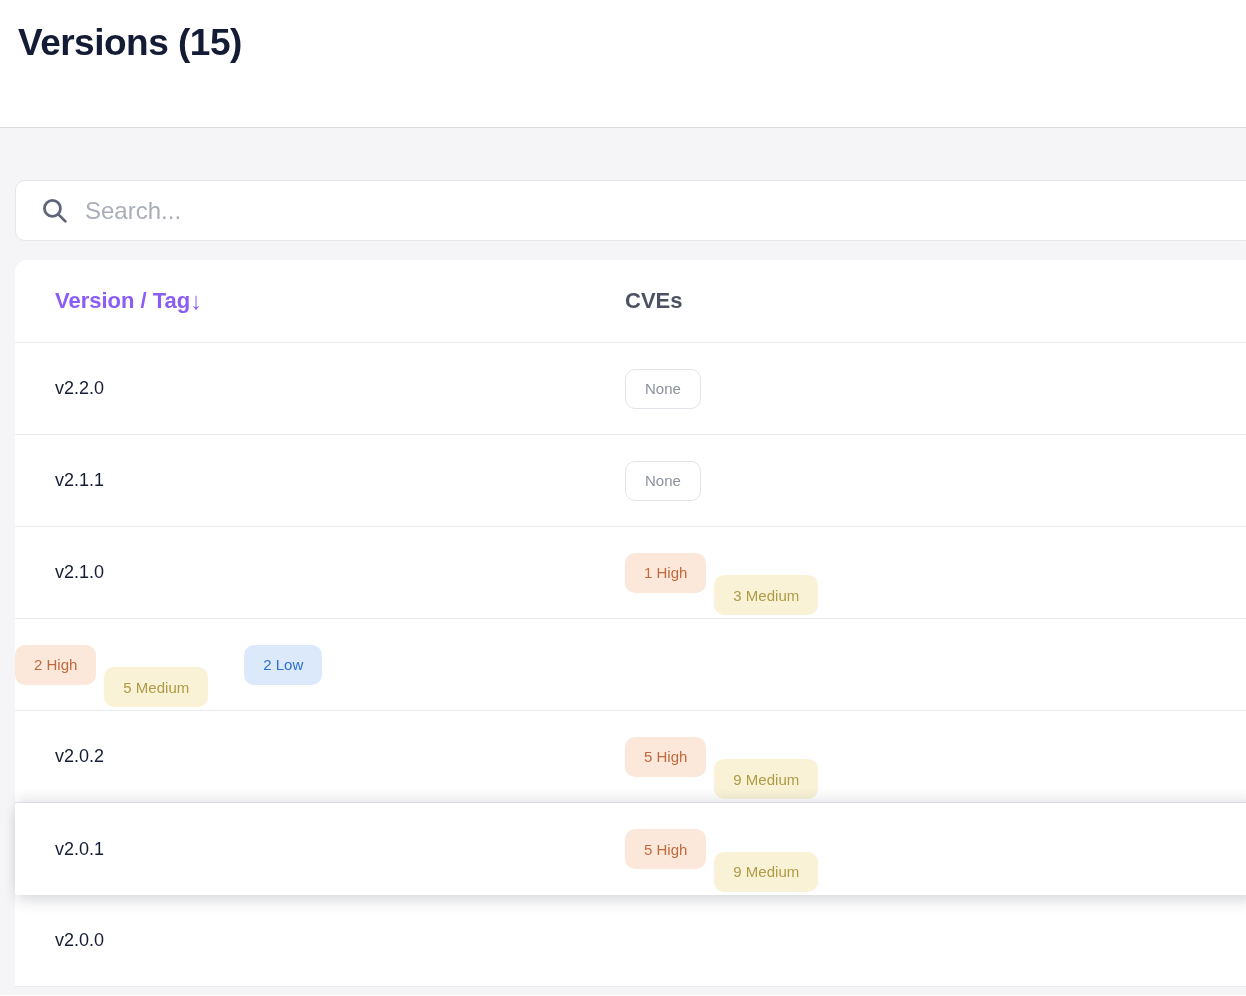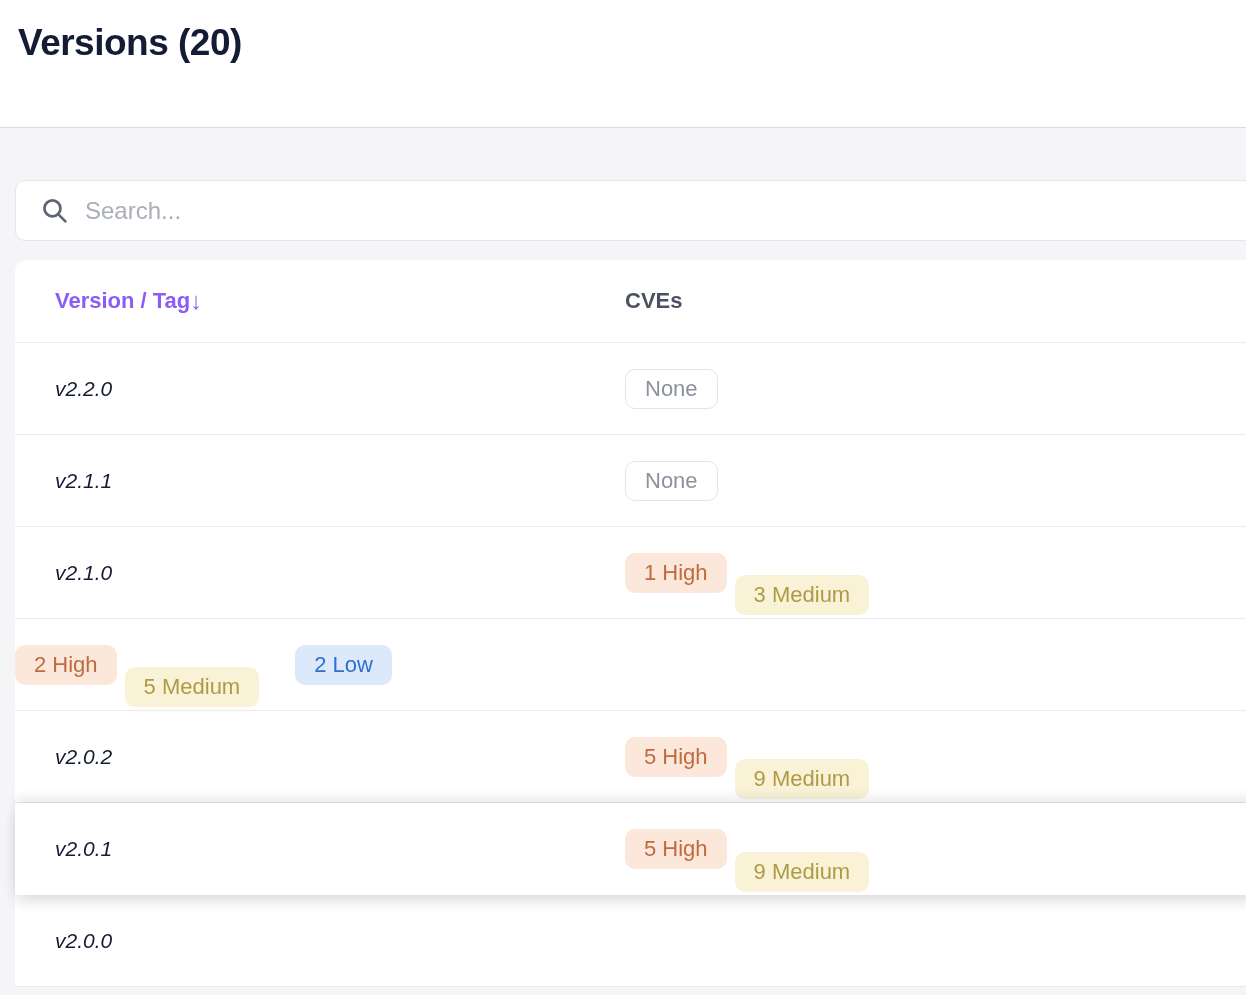--- a/index.html
+++ b/index.html
@@ -35,37 +35,37 @@
     font-size:22px; font-weight:700; color:#8b5cf6; cursor:pointer;
     display:flex; align-items:center; }
   .sort-arrow { font-size:24px; font-weight:400; color:#8b5cf6; }
   .col-cves-head { flex:1; font-size:22px; font-weight:700; color:#4c5162; }
 
   .row { display:flex; align-items:center; height:92px;
     border-bottom:1px solid #eaebf0; background:#ffffff; cursor:pointer; }
   .row.elevated { position:relative; z-index:2; border-bottom:none; border-radius:3px;
     box-shadow:0 -7px 12px -2px rgba(23,28,48,0.10), 0 8px 14px -2px rgba(23,28,48,0.16); }
   .cell-version { flex:0 0 610px; padding-left:40px;
-    font-size:21px; color:#161c35;font-style:italic; }
+    font-size:18px; color:#161c35; }
   .cell-cves { flex:1; display:flex; align-items:center; gap:8px; }
 
   
   .badge { display:inline-flex; align-items:center; justify-content:center;
     height:40px; padding:0 19px; border-radius:10px;
-    font-size:22px; font-weight:500; white-space:nowrap; }
+    font-size:15px; font-weight:500; white-space:nowrap; }
   .badge-none   { background:#ffffff; border:1px solid #e3e4e9; color:#8c919d; }
   .badge-high   { background:#fbe8da; color:#c06a3f; }
   .badge-medium { background:#f9f2d7; color:#ae9b45;margin-top:45px; }
   .badge-low    { background:#dbe9fb; color:#2e6fd2;margin-left:28px; }
 </style>
 </head>
 <body>
 
 <div class="page-header">
-  <div class="page-title">Versions (20)</div>
+  <div class="page-title">Versions (15)</div>
 </div>
 
 <div class="content">
 
   <div class="search-bar">
     <svg class="search-icon" viewBox="0 0 24 24" fill="none" stroke="#5f6577" stroke-width="2.3" stroke-linecap="round">
       <circle cx="10.3" cy="10.3" r="6.6"></circle>
       <line x1="15.4" y1="15.4" x2="21" y2="21"></line>
     </svg>
     <input class="search-input" type="text" placeholder="Search..." style="">

